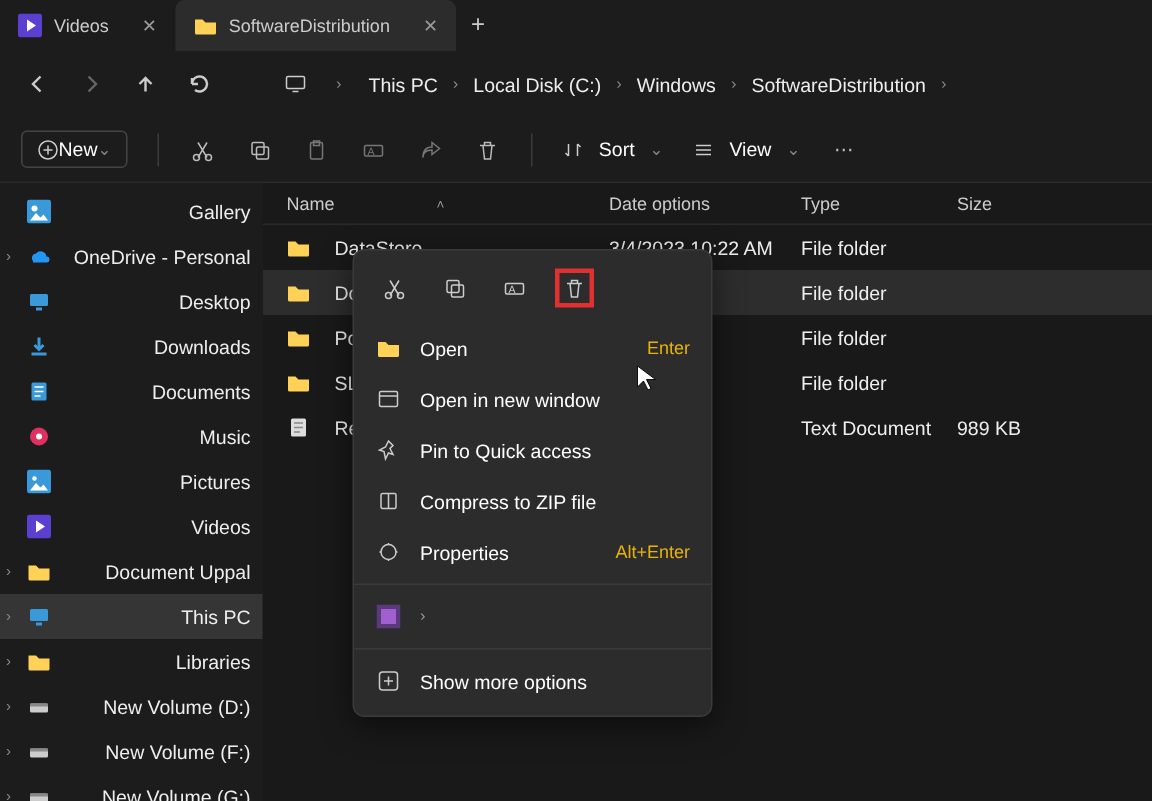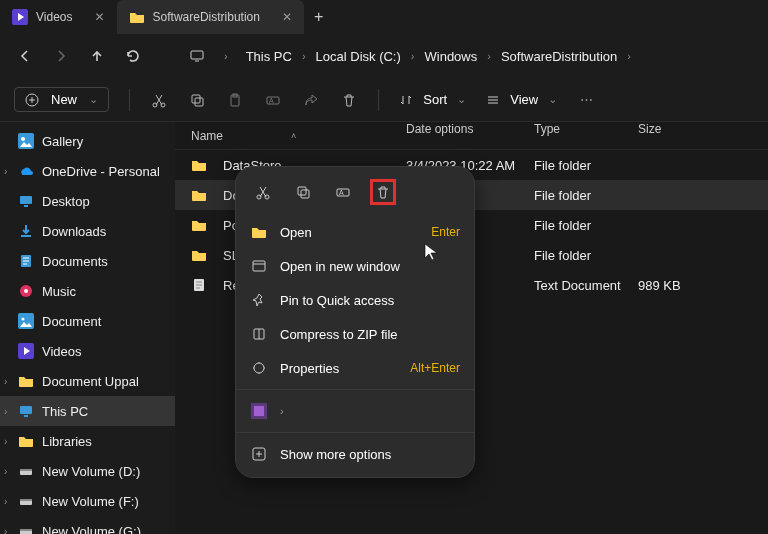--- a/index.html
+++ b/index.html
@@ -12,48 +12,48 @@
 .close-x { margin-left: 14px; color: #999; cursor: pointer; }
 .newtab { padding: 0 10px; color: #ccc; font-size: 16px; }
 
 .navbar { display: flex; align-items: center; height: 44px; padding: 0 16px; gap: 18px; background: #1c1c1c; color: #cccccc; }
 .navbtn { width: 18px; height: 18px; display: flex; align-items: center; justify-content: center; cursor: pointer; }
 .breadcrumbs { display: flex; align-items: center; gap: 10px; font-size: 13px; }
 .crumb { color: #eee; cursor: pointer; }
 .chev { color: #888; font-size: 11px; }
 
 .toolbar { display: flex; align-items: center; height: 44px; padding: 0 14px; gap: 20px; background: #1c1c1c; border-bottom: 1px solid #2a2a2a; }
-.newbtn { display: flex; align-items: center; gap: 12px; padding: 4px 10px; border: 1px solid #444; border-radius: 4px; cursor: pointer; font-size: 13px; }
+.newbtn { display: flex; align-items: center; gap: 0; padding: 4px 10px; border: 1px solid #444; border-radius: 4px; cursor: pointer; font-size: 13px; }
 .tbicon { width: 18px; height: 18px; display: flex; align-items: center; justify-content: center; cursor: pointer; color: #bbb; }
 .tbsep { width: 1px; height: 22px; background: #3a3a3a; }
 .tbmenu { display: flex; align-items: center; gap: 10px; cursor: pointer; font-size: 13px; }
 
 .content { display: flex; height: calc(534px - 34px - 44px - 44px); }
 .sidebar { width: 175px; background: #1c1c1c; overflow-y: auto; padding: 4px 0; }
 .sidebar::-webkit-scrollbar { width: 6px; }
 .sidebar::-webkit-scrollbar-thumb { background: #444; }
-.side-item { display: flex; align-items: center; height: 30px; padding: 0 8px 0 18px; gap: 8px; cursor: pointer; font-size: 13px; color: #eee; position: relative; }
+.side-item { display: flex; align-items: center; height: 30px; padding: 0 8px 0 18px; gap: 8px; cursor: pointer; font-size: 13px; color: #eee; position: relative; justify-content: space-between; }
 .side-item.selected { background: #353535; }
 .side-item .chev-left { position: absolute; left: 4px; color: #888; font-size: 10px; }
 .side-icon { width: 16px; height: 16px; display: flex; align-items: center; justify-content: center; }
 
 .main { flex: 1; background: #191919; position: relative; }
-.headers { display: flex; height: 28px; padding: 0 8px; border-bottom: 1px solid #2a2a2a; color: #ccc; font-size: 12px; }
+.headers { display: flex; height: 28px; align-items: center; padding: 0 8px; border-bottom: 1px solid #2a2a2a; color: #ccc; font-size: 12px; }
 .col-name { width: 223px; padding-left: 8px; display: flex; align-items: center; gap: 8px; }
 .col-date { width: 128px; }
 .col-type { width: 104px; }
 .col-size { flex: 1; }
 .sortind { font-size: 9px; color: #999; margin-left: 60px; }
 
 .rows { }
 .row { display: flex; align-items: center; height: 30px; padding: 0 8px; font-size: 13px; color: #eee; }
 .row.selected { background: #2d2d2d; }
 .r-icon { width: 16px; height: 16px; margin-right: 8px; display: flex; align-items: center; justify-content: center; }
 
-.ctxmenu { position: absolute; left: 60px; top: 44px; width: 240px; background: #2c2c2c; border: 1px solid #3a3a3a; border-radius: 18px; padding: 6px 0; box-shadow: 0 6px 20px rgba(0,0,0,.5); z-index: 10; }
+.ctxmenu { position: absolute; left: 60px; top: 44px; width: 240px; background: #2c2c2c; border: 1px solid #3a3a3a; border-radius: 8px; padding: 6px 0; box-shadow: 0 6px 20px rgba(0,0,0,.5); z-index: 10; }
 .ctx-iconrow { display: flex; gap: 14px; padding: 6px 14px 10px; align-items: center; }
 .ctx-iconbtn { width: 26px; height: 26px; display: flex; align-items: center; justify-content: center; cursor: pointer; color: #ccc; }
 .ctx-iconbtn.highlighted { border: 3px solid #e03030; }
 .ctx-item { display: flex; align-items: center; height: 34px; padding: 0 14px; gap: 12px; cursor: pointer; font-size: 13px; }
 .ctx-label { flex: 1; }
 .ctx-shortcut { color: #eab308; font-size: 12px; }
 .ctx-icon { width: 18px; height: 18px; display: flex; align-items: center; justify-content: center; color: #ccc; }
 .ctx-sep { height: 1px; background: #3a3a3a; margin: 4px 0; }
 .ctx-sub { color: #999; font-size: 11px; }
 
@@ -248,21 +248,21 @@
         <span>Music</span>
       </div>
       <div class="side-item">
         <span class="side-icon">
           <svg width="16" height="16">
             <rect width="16" height="16" rx="2" fill="#3a9ad9"></rect>
             <circle cx="5" cy="6" r="1.5" fill="#fff"></circle>
             <path d="M2 14l4-5 3 3 2-2 3 4z" fill="#fff"></path>
           </svg>
         </span>
-        <span>Document</span>
+        <span>Pictures</span>
       </div>
       <div class="side-item">
         <span class="side-icon">
           <svg width="16" height="16">
             <rect width="16" height="16" rx="2" fill="#5b3fd1"></rect>
             <polygon points="6,4 12,8 6,12" fill="#fff"></polygon>
           </svg>
         </span>
         <span>Videos</span>
       </div>

